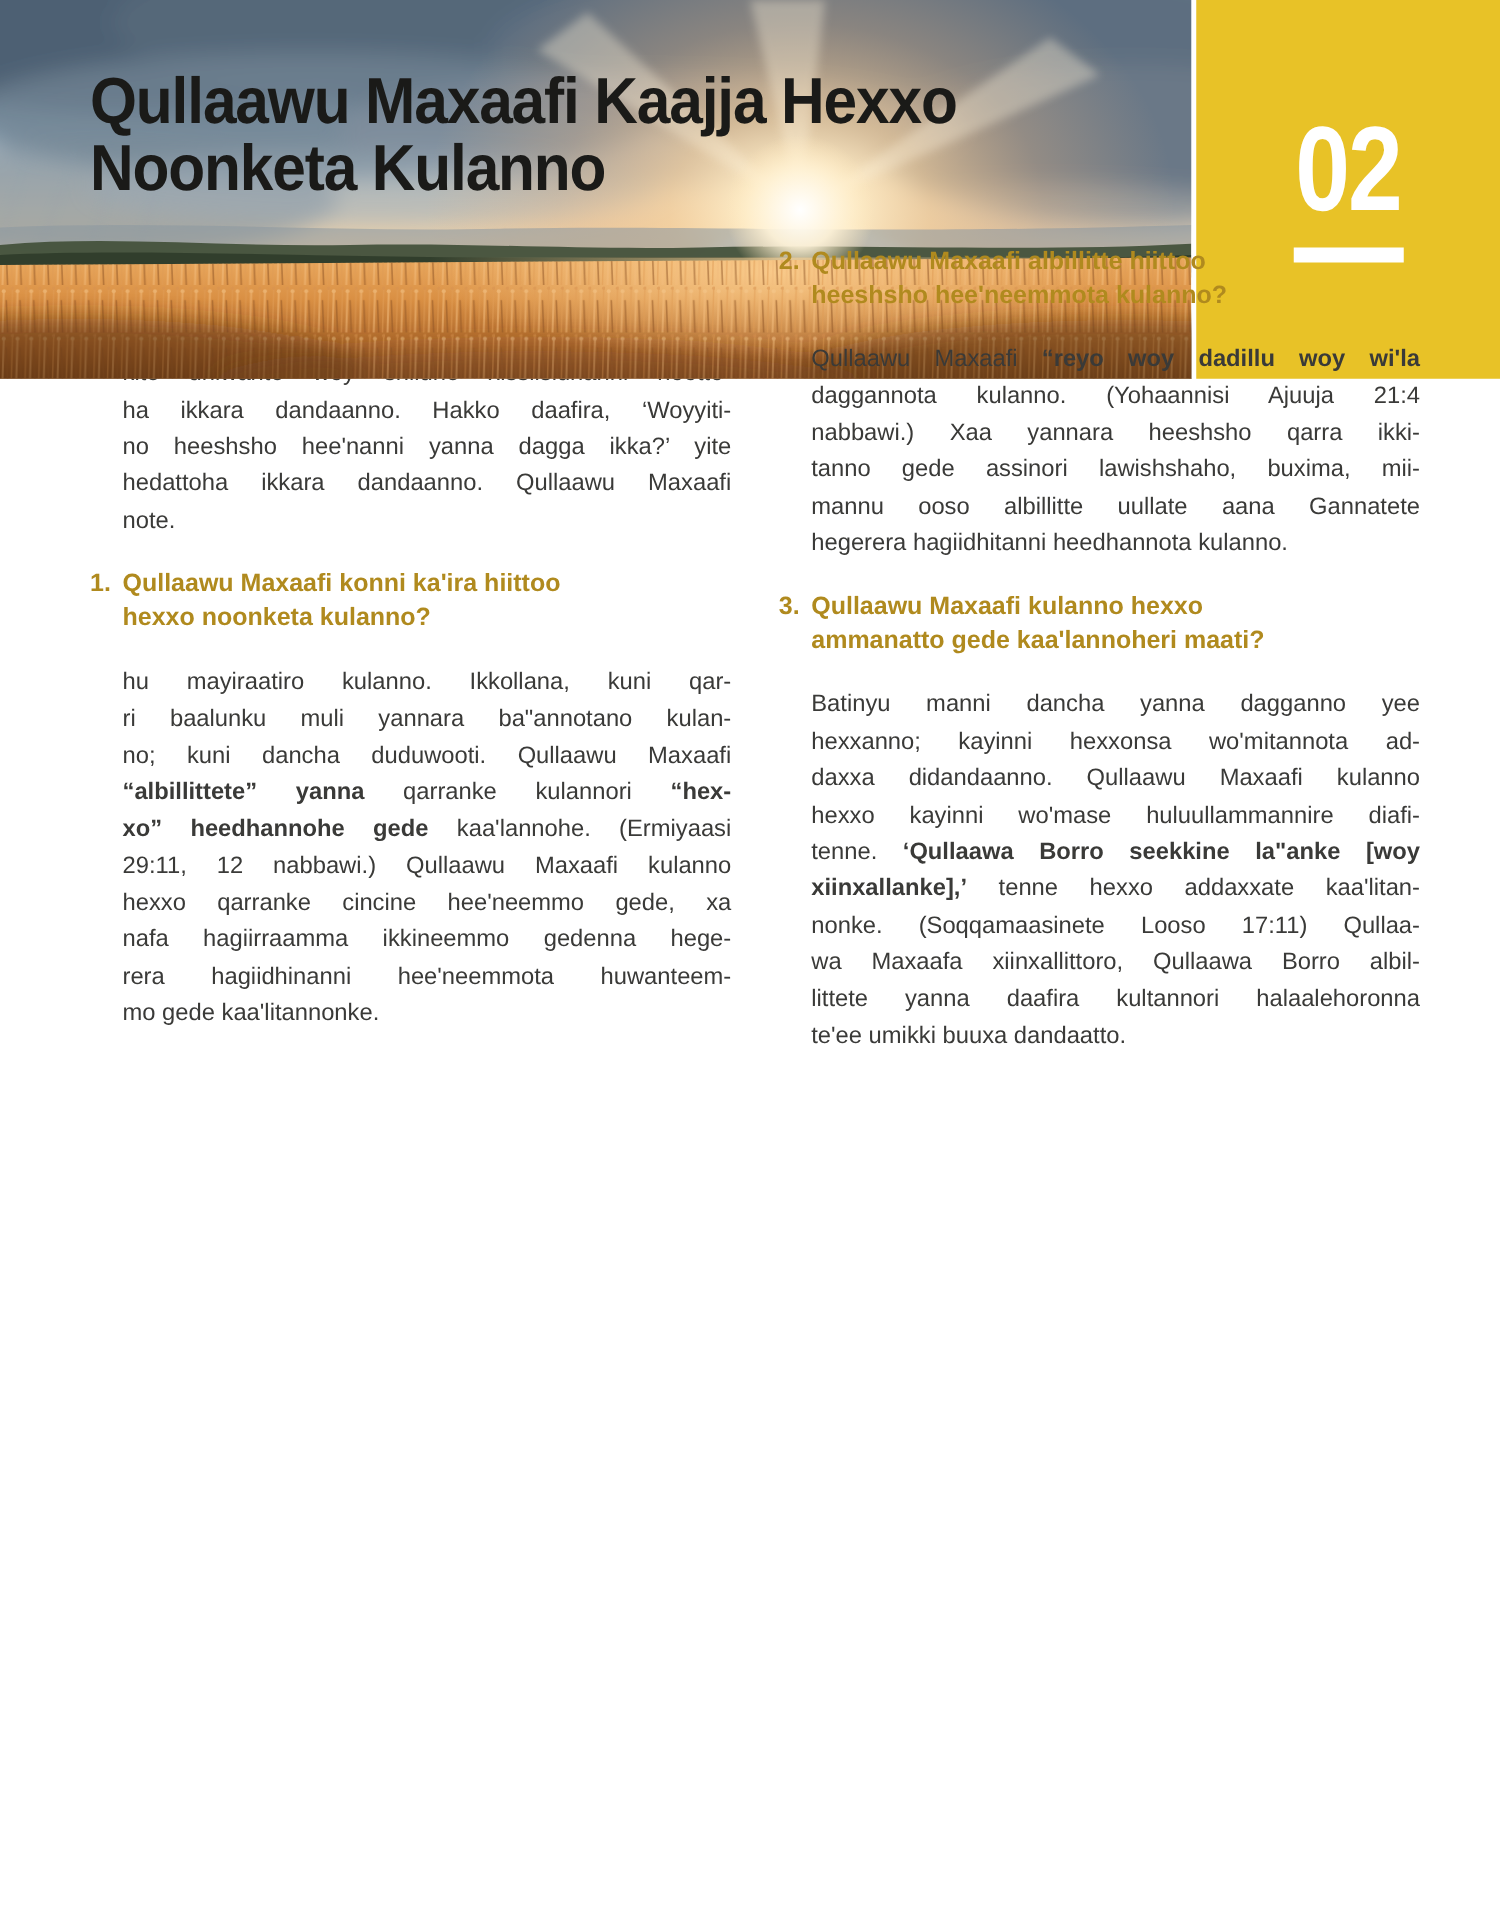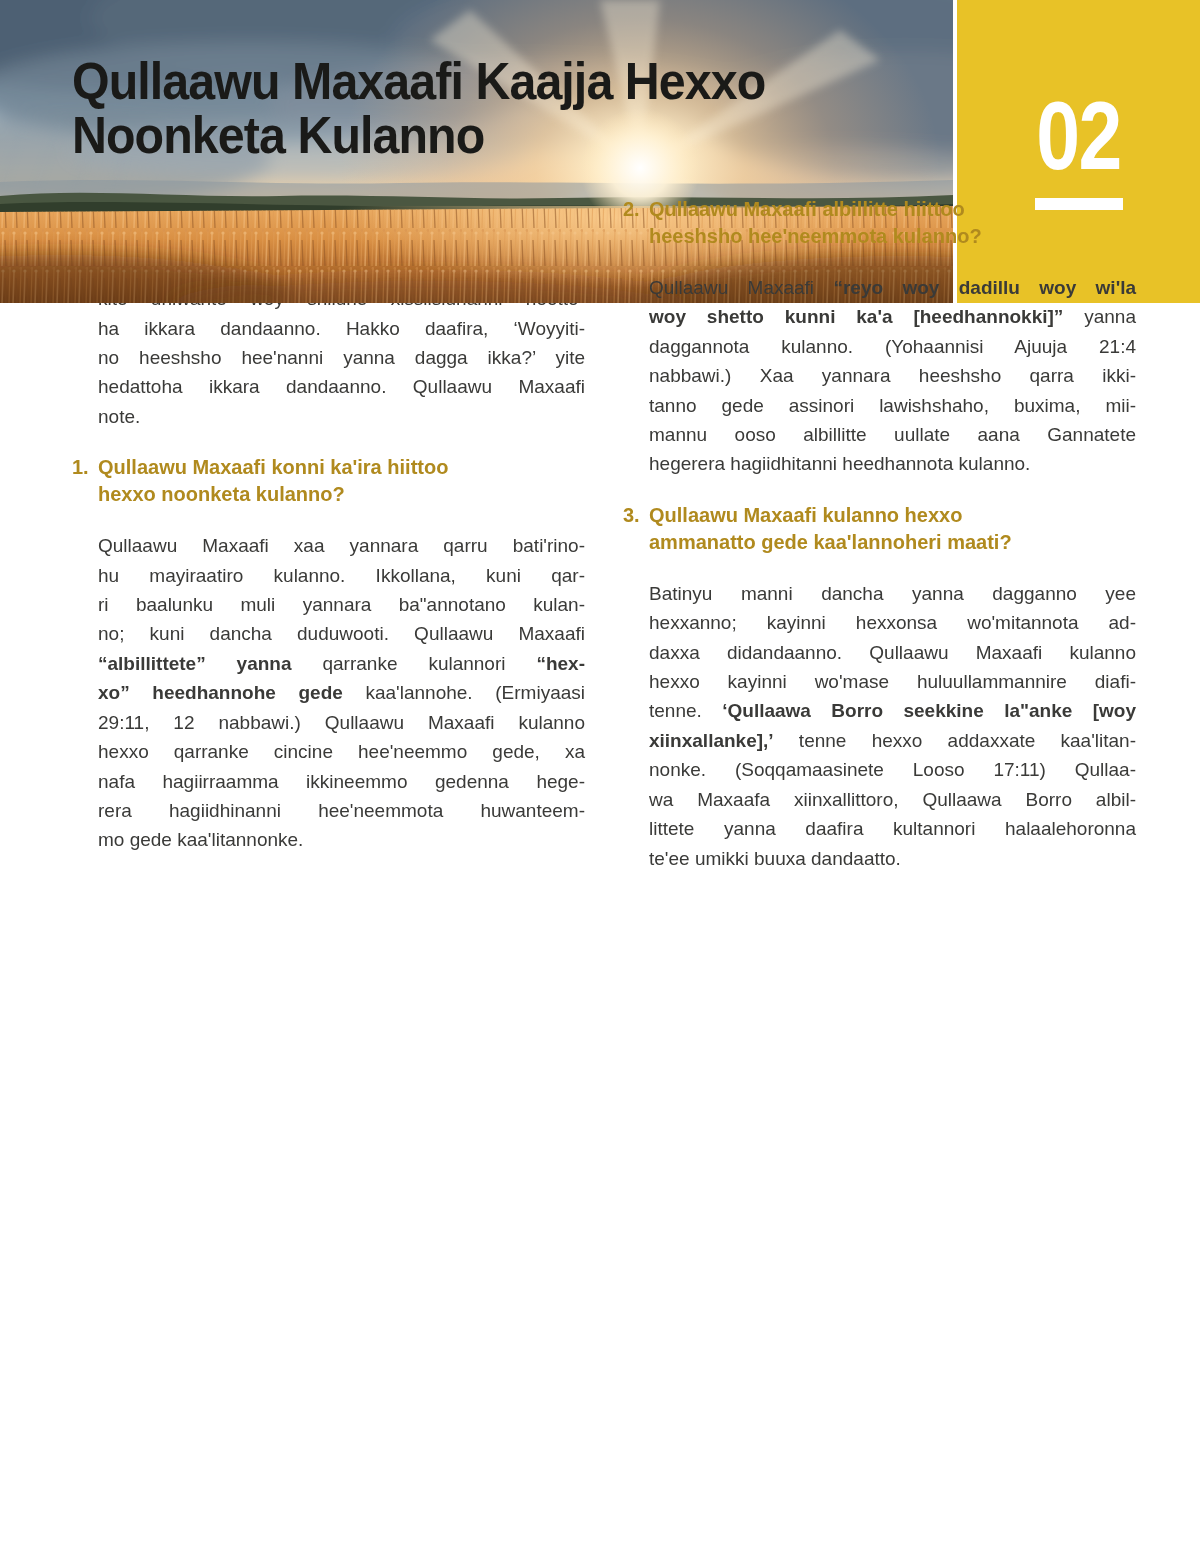--- a/index.html
+++ b/index.html
@@ -175,21 +175,20 @@
           <div class="line last">note.</div>
         </div>
 
       <section class="question">
         <span class="q-num">1.</span>
         <div class="q-heading">
             <div class="line">Qullaawu Maxaafi konni ka'ira hiittoo</div>
             <div class="line last">hexxo noonketa kulanno?</div>
           </div>
         <div class="para q-body">
-            <div class="line">Qullaawu Maxaafi xaa yannara qarru bati'rino-</div>
             <div class="line">hu mayiraatiro kulanno. Ikkollana, kuni qar-</div>
             <div class="line">ri baalunku muli yannara ba"annotano kulan-</div>
             <div class="line">no; kuni dancha duduwooti. Qullaawu Maxaafi</div>
             <div class="line"><span class="b">“albillittete” yanna</span><span> qarranke kulannori </span><span class="b">“hex-</span></div>
             <div class="line"><span class="b">xo” heedhannohe gede</span><span> kaa'lannohe. (Ermiyaasi</span></div>
             <div class="line">29:11, 12 nabbawi.) Qullaawu Maxaafi kulanno</div>
             <div class="line">hexxo qarranke cincine hee'neemmo gede, xa</div>
             <div class="line">nafa hagiirraamma ikkineemmo gedenna hege-</div>
             <div class="line">rera hagiidhinanni hee'neemmota huwanteem-</div>
             <div class="line last">mo gede kaa'litannonke.</div>
@@ -199,21 +198,20 @@
 
     <div class="col">
       <section class="question first">
         <span class="q-num">2.</span>
         <div class="q-heading">
             <div class="line">Qullaawu Maxaafi albillitte hiittoo</div>
             <div class="line last">heeshsho hee'neemmota kulanno?</div>
           </div>
         <div class="para q-body">
             <div class="line"><span>Qullaawu Maxaafi </span><span class="b">“reyo woy dadillu woy wi'la</span></div>
-            <div class="line"><span class="b">woy shetto kunni ka'a [heedhannokki]”</span><span> yanna</span></div>
             <div class="line">daggannota kulanno. (Yohaannisi Ajuuja 21:4</div>
             <div class="line">nabbawi.) Xaa yannara heeshsho qarra ikki-</div>
             <div class="line">tanno gede assinori lawishshaho, buxima, mii-</div>
             <div class="line">mannu ooso albillitte uullate aana Gannatete</div>
             <div class="line last">hegerera hagiidhitanni heedhannota kulanno.</div>
           </div>
       </section>
 
       <section class="question">
         <span class="q-num">3.</span>

